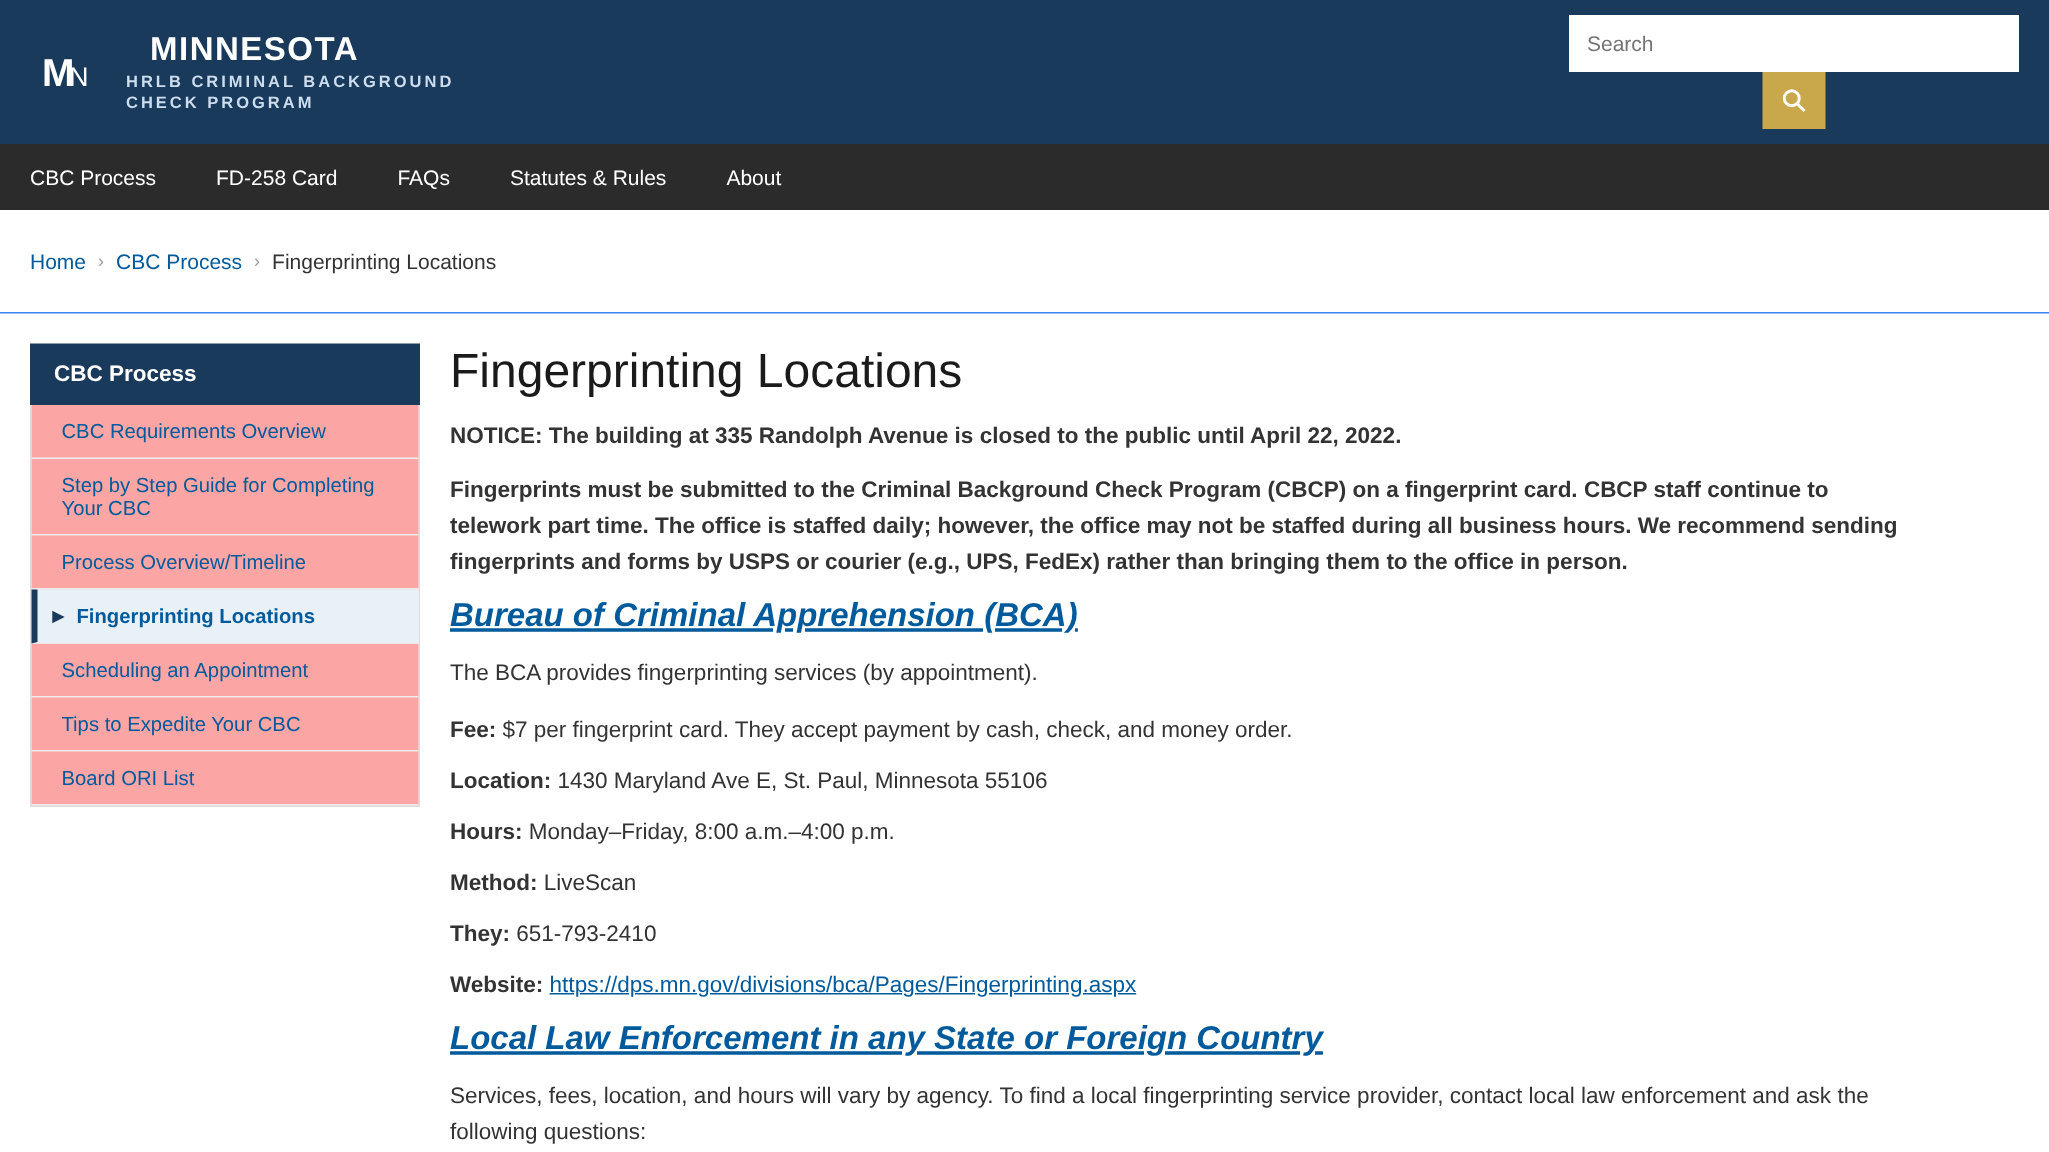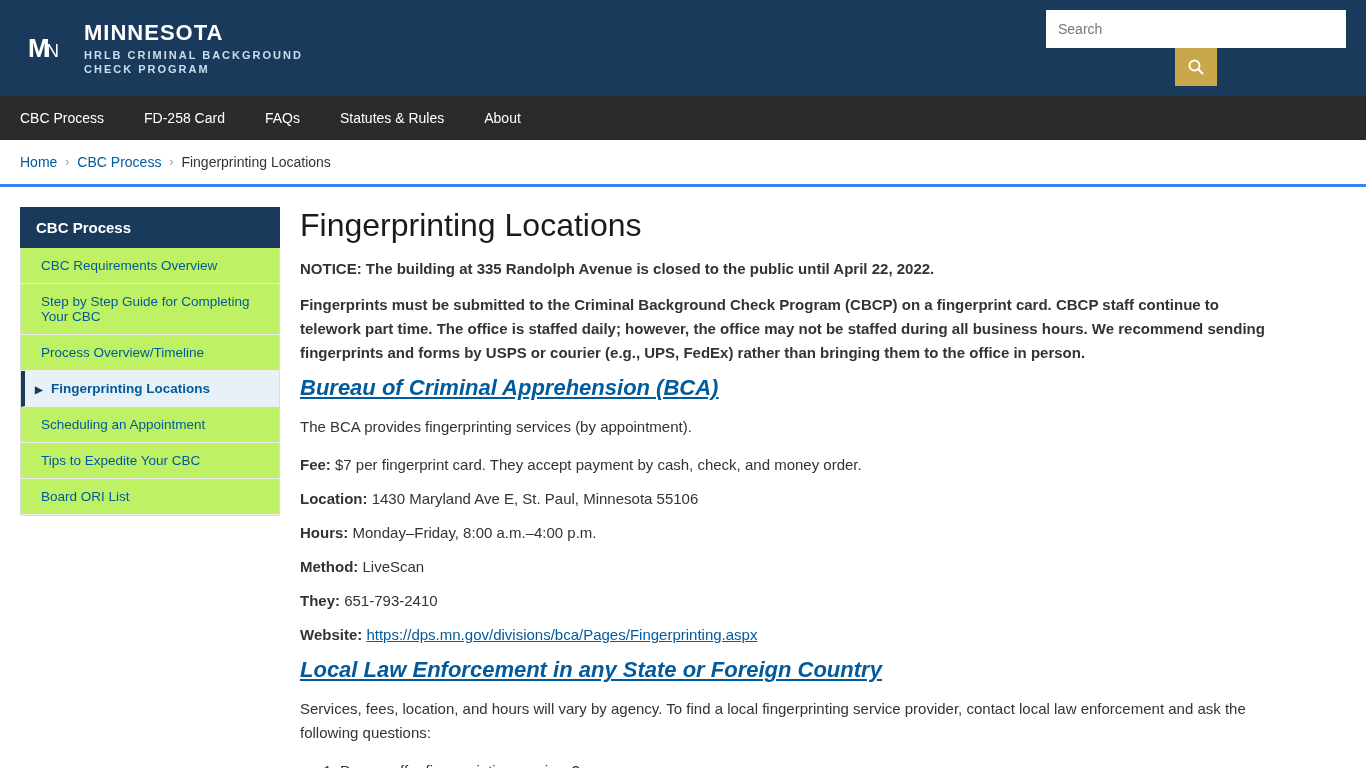--- a/index.html
+++ b/index.html
@@ -25,20 +25,21 @@
       flex-shrink: 0;
     }
     .agency-name {
       color: #fff;
       line-height: 1.3;
     }
     .agency-name .mn-text {
       font-size: 22px;
       font-weight: bold;
       letter-spacing: 1px;
+      margin-left: 16px;
     }
     .agency-name .sub-text {
       font-size: 11px;
       letter-spacing: 2px;
       color: #cde;
       font-weight: bold;
     }
     .search-area {
       display: flex;
       align-items: center;
@@ -78,26 +79,26 @@
       padding: 14px 20px;
       font-size: 14px;
       cursor: pointer;
       white-space: nowrap;
       display: flex;
       align-items: center;
     }
 
     
     .breadcrumb {
-      padding: 14px 20px;
+      padding: 26px 20px;
       font-size: 14px;
       display: flex;
       align-items: center;
       gap: 8px;
-      border-bottom: 3px solid #3b82f6;
+      border-bottom: 1px solid #3b82f6;
     }
     .breadcrumb a { color: #005a9c; text-decoration: none; }
     .breadcrumb-sep { color: #999; font-size: 12px; }
     .breadcrumb-current { color: #333; }
 
     
     .main-content {
       display: flex;
       padding: 20px;
       gap: 20px;
@@ -120,21 +121,21 @@
       border: 1px solid #ddd;
       border-top: none;
     }
     .sidebar-link {
       display: block;
       padding: 10px 16px 10px 20px;
       font-size: 13.5px;
       color: #005a9c;
       text-decoration: none;
       border-bottom: 1px solid #eee;
-      background: #bef264;
+      background: #fca5a5;
       cursor: pointer;
     }
     .sidebar-link.active {
       font-weight: bold;
       color: #005a9c;
       background: #e8f0f8;
       border-left: 4px solid #1a3a5c;
       padding-left: 16px;
     }
     .sidebar-link.current-indicator {

